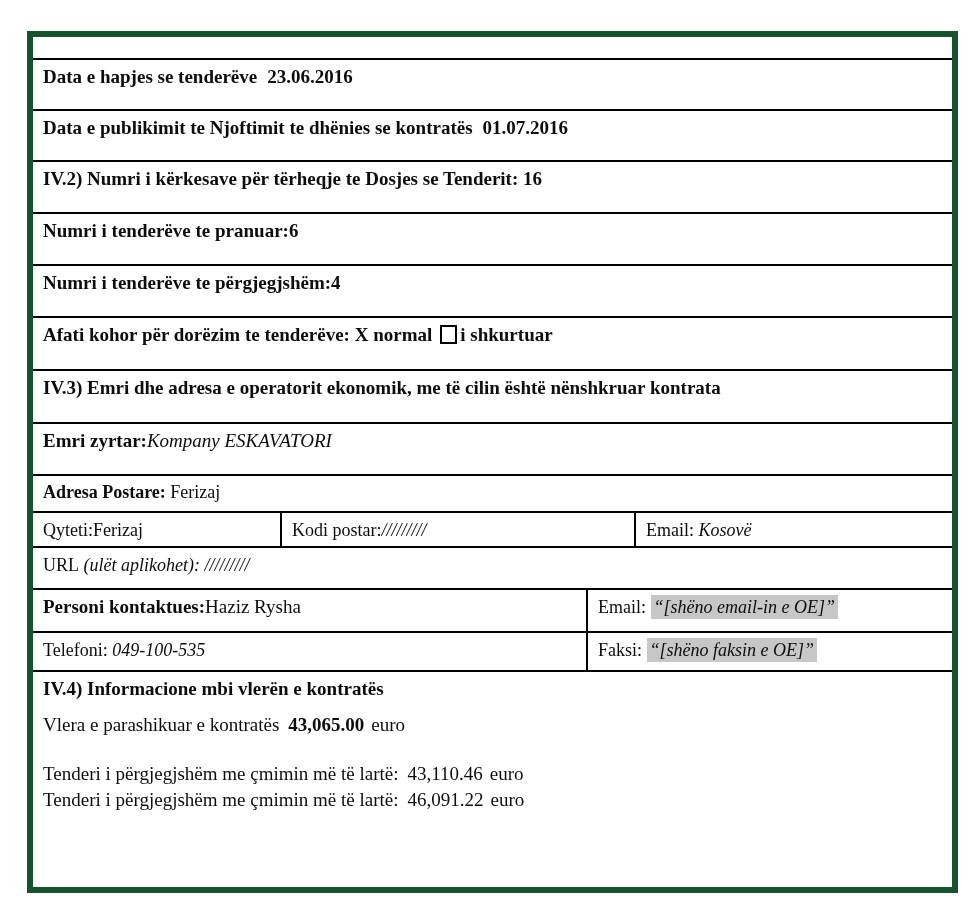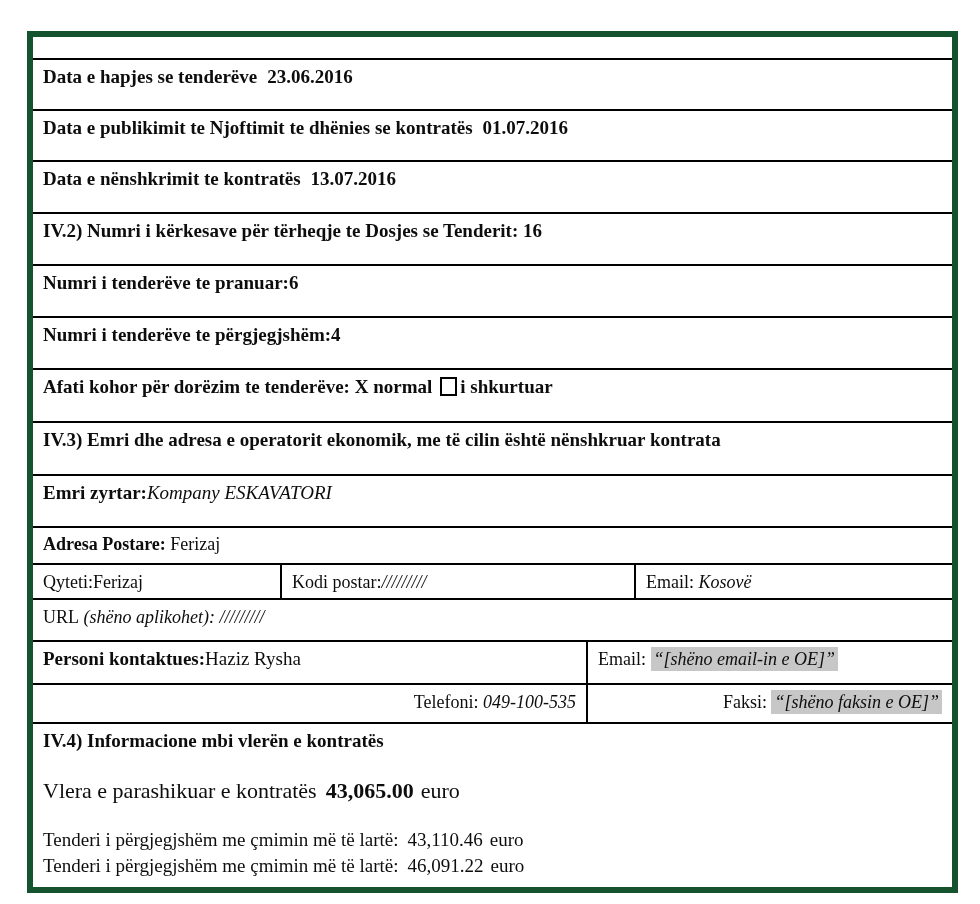--- a/index.html
+++ b/index.html
@@ -42,21 +42,21 @@
     width:17px; height:19px;
     border:2px solid #000;
     vertical-align:-3px;
     margin:0 3px 0 8px;
     background:#fff;
   }
   .hl {
     background:#c7c7c7;
     padding:2px 3px;
   }
-  .iv4-line1 { margin-top:26px; font-size:22px; }
+  .iv4-line1 { margin-top:12px; font-size:19px; }
   .iv4-line2 { margin-top:24px; font-size:19px; line-height:26px; }
   .iv4-line3 { font-size:19px; line-height:26px; }
   .num-gap { margin-left:9px; }
   .unit-gap { margin-left:7px; }
 </style>
 </head>
 <body>
 
 <div class="page">
   <div class="tbl">
@@ -64,23 +64,20 @@
     <div class="row" style="height:23px"></div>
 
     <div class="row" style="height:51px">
       <span class="b">Data e hapjes se tenderëve</span><span class="b val-gap">23.06.2016</span>
     </div>
 
     <div class="row" style="height:51px">
       <span class="b">Data e publikimit te Njoftimit te dhënies se kontratës</span><span class="b val-gap">01.07.2016</span>
     </div>
 
-    <div class="row" style="height:52px">
-      <span class="b">Data e nënshkrimit te kontratës</span><span class="b val-gap">13.07.2016</span>
-    </div>
 
     <div class="row" style="height:52px">
       <span class="b">IV.2) Numri i kërkesave për tërheqje te Dosjes se Tenderit:</span>&nbsp;<span class="b">16</span>
     </div>
 
     <div class="row" style="height:52px">
       <span class="b">Numri i tenderëve te pranuar:</span><span class="b">6</span>
     </div>
 
     <div class="row" style="height:52px">
@@ -109,33 +106,33 @@
       </div>
       <div class="cell" style="width:354px">
         <span>Kodi postar:</span><span class="i">/////////</span>
       </div>
       <div class="cell">
         <span>Email:</span>&nbsp;<span class="i">Kosovë</span>
       </div>
     </div>
 
     <div class="row sm" style="height:42px">
-      <span>URL</span>&nbsp;<span class="i">(shëno aplikohet):</span>&nbsp;<span class="i">/////////</span>
+      <span>URL</span>&nbsp;<span class="i">(ulët aplikohet):</span>&nbsp;<span class="i">/////////</span>
     </div>
 
     <div class="row split" style="height:43px">
       <div class="cell" style="width:555px">
         <span class="b">Personi kontaktues:</span><span>Haziz Rysha</span>
       </div>
       <div class="cell sm">
         <span>Email:</span>&nbsp;<span class="hl i">“[shëno email-in e OE]”</span>
       </div>
     </div>
 
-    <div class="row split sm" style="height:39px;text-align:right; ">
+    <div class="row split sm" style="height:39px; ">
       <div class="cell" style="width:555px">
         <span>Telefoni:</span>&nbsp;<span class="i">049-100-535</span>
       </div>
       <div class="cell">
         <span>Faksi:</span>&nbsp;<span class="hl i">“[shëno faksin e OE]”</span>
       </div>
     </div>
 
     <div class="row" style="height:168px">
       <div class="b">IV.4) Informacione mbi vlerën e kontratës</div>

